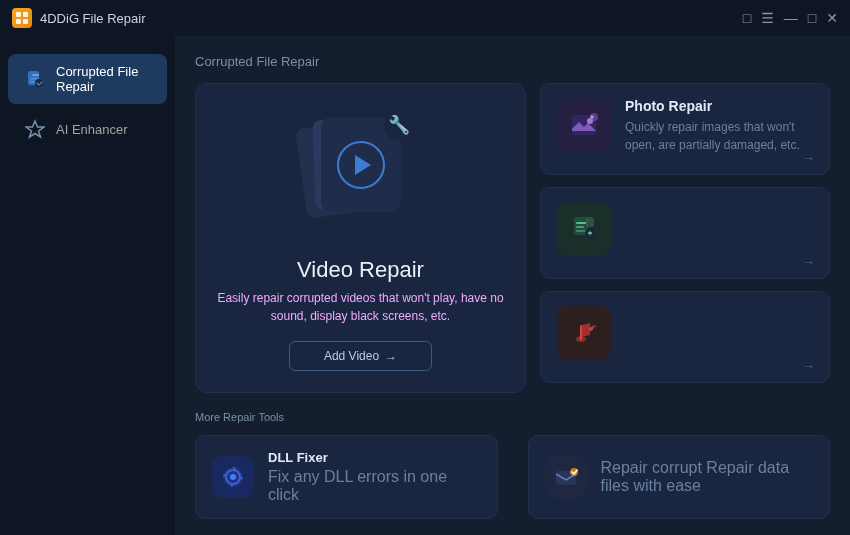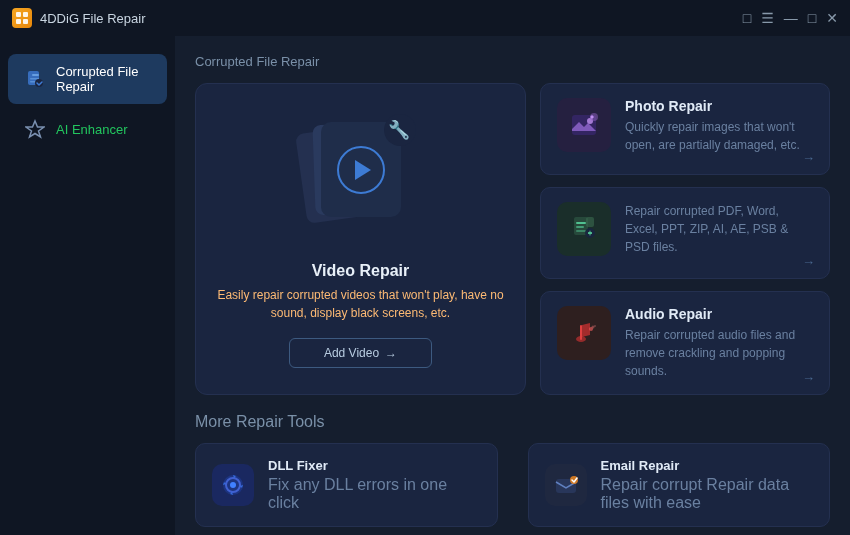--- a/index.html
+++ b/index.html
@@ -83,21 +83,21 @@
       background: #1e3a5f;
     }
     .sidebar-icon {
       width: 22px; height: 22px;
       display: flex; align-items: center; justify-content: center;
       flex-shrink: 0;
     }
     .sidebar-label {
       font-size: 13px;
       font-weight: 500;
-      color: #22c55e;
+      color: #a3a3a3;
     }
     .sidebar-item.active .sidebar-label { color: #fff; }
 
     
     .content {
       flex: 1;
       background: #151e2e;
       padding: 18px 20px;
       overflow-y: auto;
     }
@@ -177,28 +177,28 @@
       position: absolute;
       top: 0; right: 10px;
       width: 32px; height: 32px;
       background: #1a2540;
       border-radius: 50%;
       display: flex; align-items: center; justify-content: center;
       font-size: 18px;
       color: #3d7bd4;
     }
     .video-card-name {
-      font-size: 16px;
-      font-weight: 700;
+      font-size: 22px;
+      font-weight: 400;
       color: #e8f0f8;
       margin-bottom: 6px;
     }
     .video-card-desc {
       font-size: 12px;
-      color: #fdba74;
+      color: #f0abfc;
       text-align: center;
       line-height: 1.5;
       margin-bottom: 16px;
     }
     .add-video-btn {
       background: transparent;
       border: 1px solid #3d5a80;
       color: #b8cce0;
       padding: 7px 34px;
       border-radius: 6px;
@@ -252,21 +252,21 @@
     }
     .card-arrow {
       position: absolute;
       bottom: 10px; right: 14px;
       color: #4a6890;
       font-size: 13px;
     }
 
     
     .more-tools-title {
-      font-size: 16px;
+      font-size: 11px;
       color: #7a90a8;
       margin-bottom: 12px;
       font-weight: 400;
     }
     .tools-row {
       display: flex;
       gap: 30px;
     }
     .tool-card {
       flex: 1;
@@ -404,39 +404,34 @@
               <rect x="18" y="4" width="8" height="10" rx="2" fill="#3a6a50" opacity="0.6"></rect>
               <rect x="8" y="9" width="10" height="2" rx="1" fill="#50c090"></rect>
               <rect x="8" y="13" width="8" height="2" rx="1" fill="#50c090" opacity="0.7"></rect>
               <rect x="8" y="17" width="10" height="2" rx="1" fill="#50c090" opacity="0.5"></rect>
               <circle cx="22" cy="20" r="5" fill="#1a2540" opacity="0.9"></circle>
               <rect x="20" y="19" width="4" height="2" rx="0.5" fill="#50c090"></rect>
               <rect x="21.5" y="17.5" width="1" height="5" rx="0.5" fill="#50c090"></rect>
             </svg>
           </div>
           <div class="card-text">
-            <div class="card-desc">Repair corrupted PDF, Word, Excel, PPT, ZIP, AI, AE, PSB &amp; PSD files.</div>
           </div>
           <span class="card-arrow">→</span>
         </div>
 
         <div class="repair-card">
           <div class="card-icon-wrap audio-icon-wrap">
             <svg width="32" height="32" viewBox="0 0 32 32" fill="none">
               <ellipse cx="13" cy="22" rx="5" ry="3" fill="#c03030" opacity="0.7"></ellipse>
               <rect x="12" y="8" width="2" height="15" rx="1" fill="#e04040"></rect>
               <path d="M14 8 L22 6 L22 18 L14 20 Z" fill="#c03030" opacity="0.8"></path>
               <circle cx="23" cy="12" r="2" fill="#ff6060" opacity="0.6"></circle>
               <circle cx="25" cy="10" r="1.5" fill="#ff8080" opacity="0.4"></circle>
               <circle cx="27" cy="9" r="1" fill="#ff9090" opacity="0.3"></circle>
             </svg>
-          </div>
-          <div class="card-text">
-            <div class="card-title">Audio Repair</div>
-            <div class="card-desc">Repair corrupted audio files and remove crackling and popping sounds.</div>
           </div>
           <span class="card-arrow">→</span>
         </div>
 
       </div>
     </div>
 
     <div class="more-tools-title">More Repair Tools</div>
     <div class="tools-row">
 
@@ -462,21 +457,20 @@
         <div class="tool-icon-wrap email-icon-wrap">
           <svg width="28" height="28" viewBox="0 0 28 28" fill="none">
             <rect x="4" y="8" width="20" height="14" rx="3" fill="#2a3a60" opacity="0.8"></rect>
             <path d="M4 11 L14 17 L24 11" stroke="#6080c0" stroke-width="1.5" fill="none"></path>
             <rect x="4" y="8" width="20" height="2" rx="1" fill="none"></rect>
             <circle cx="22" cy="9" r="4" fill="#e08020" opacity="0.9"></circle>
             <path d="M20 9 L22 11 L25 7" stroke="#fff" stroke-width="1.5" stroke-linecap="round" stroke-linejoin="round" fill="none"></path>
           </svg>
         </div>
         <div class="tool-text">
-          <div class="tool-name">Email Repair</div>
           <div class="tool-desc">Repair corrupt Repair data files with ease</div>
         </div>
       </div>
 
     </div>
   </main>
 
 </div>
 
 </body></html>

